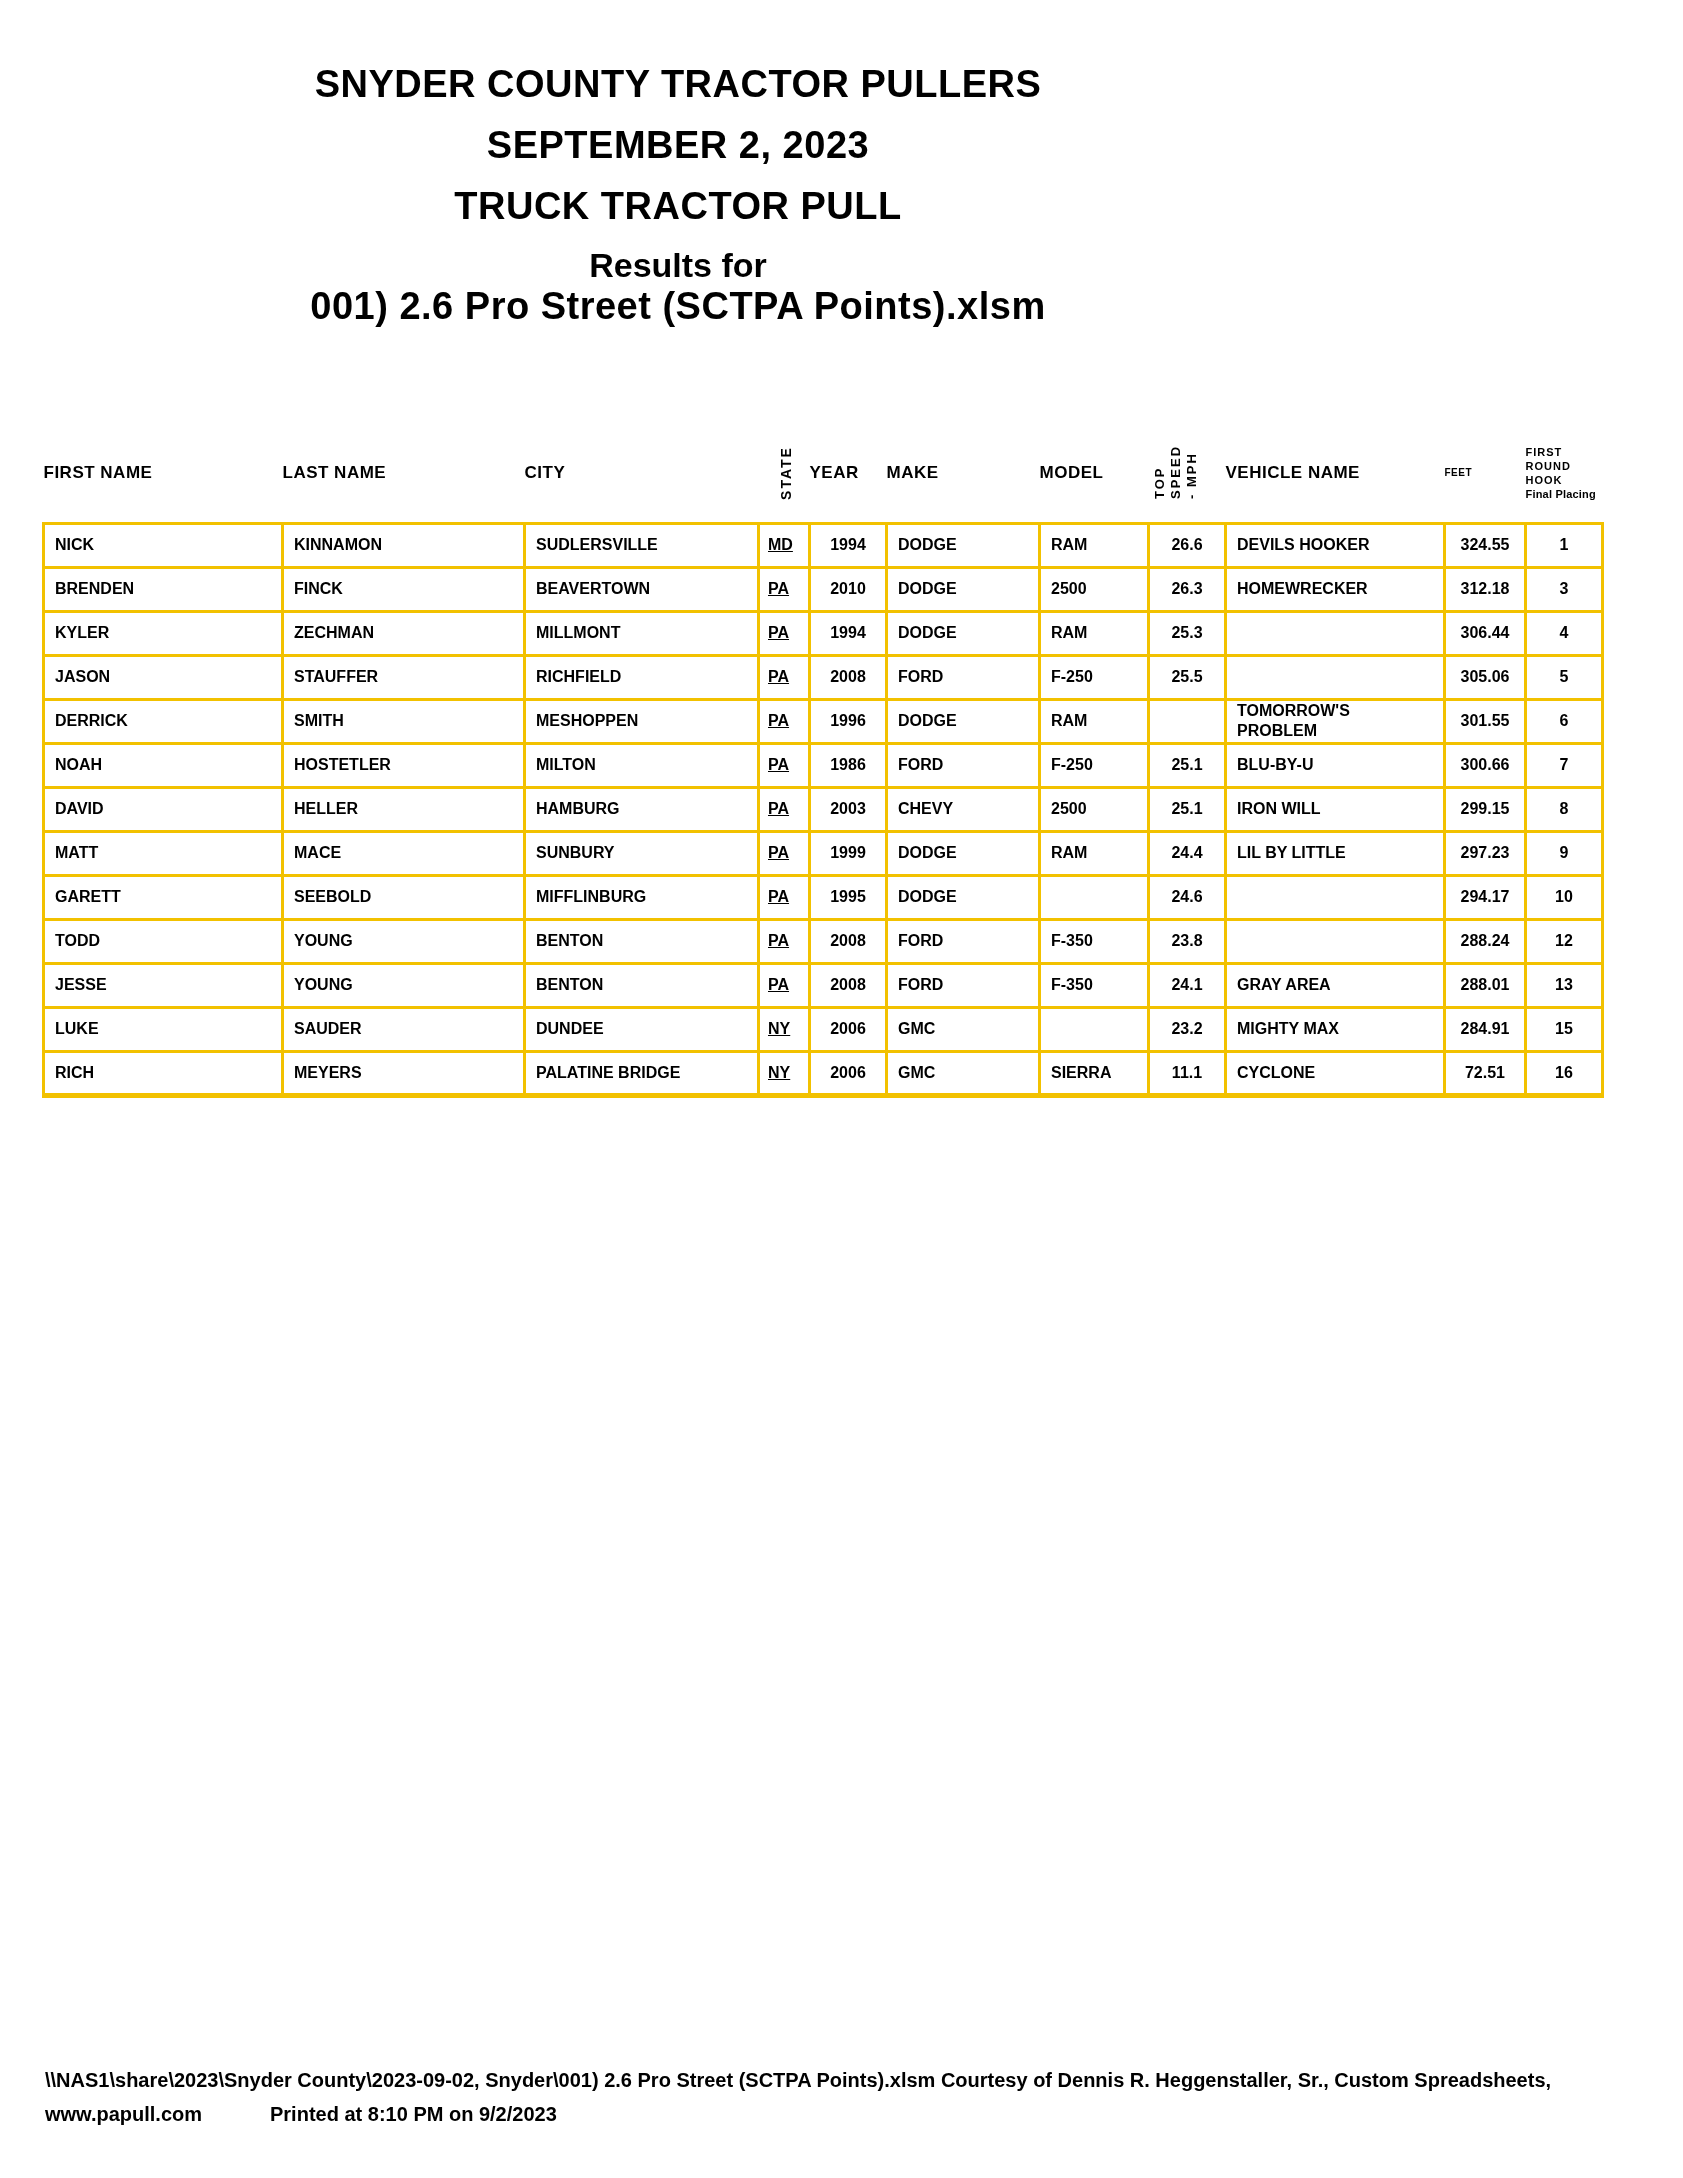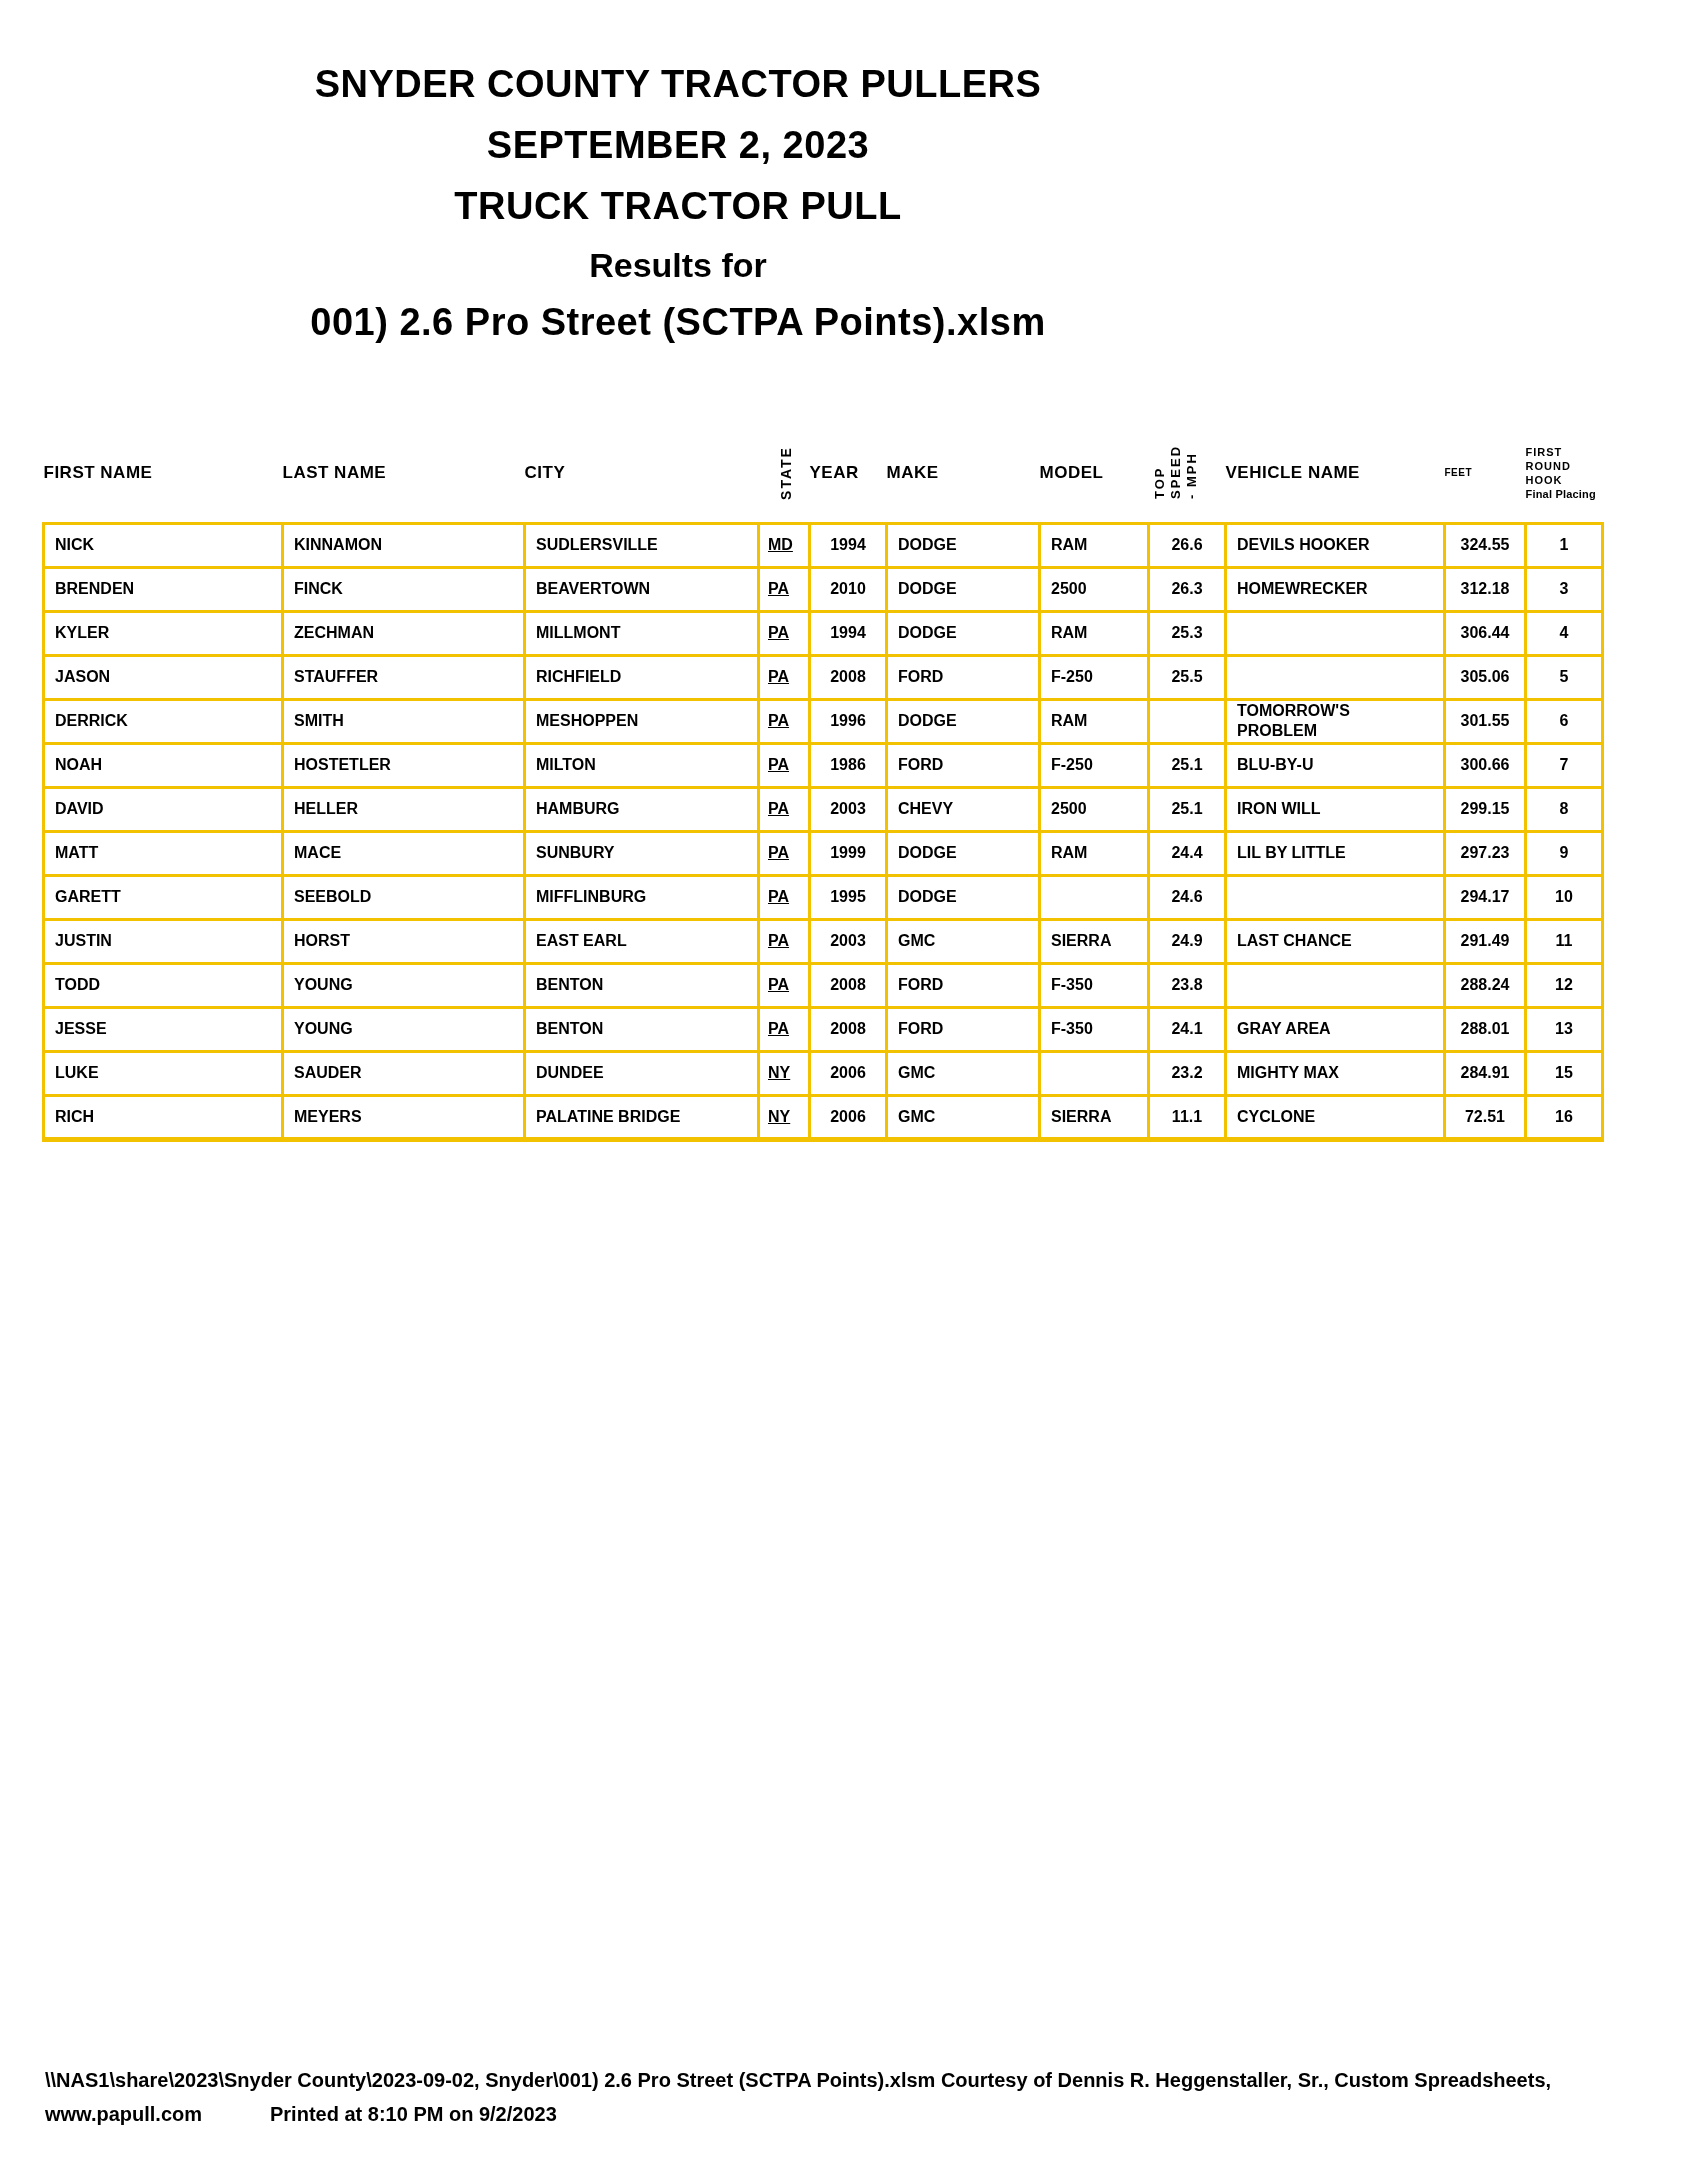--- a/index.html
+++ b/index.html
@@ -24,21 +24,20 @@
   .title-main {
     font-size: 38px;
     font-weight: bold;
     letter-spacing: 0.5px;
     margin-bottom: 18px;
     white-space: nowrap;
   }
   .title-sub {
     font-size: 34px;
     font-weight: bold;
-    margin-bottom: 16px;
     white-space: nowrap;
   }
 
   
   .table-wrap {
     position: absolute;
     top: 424px;
     left: 42px;
   }
   table {
@@ -272,33 +271,20 @@
           <td class="asl">PA</td>
           <td class="ac">1995</td>
           <td class="al">DODGE</td>
           <td class="al"></td>
           <td class="ac">24.6</td>
           <td class="al pre"></td>
           <td class="ac">294.17</td>
           <td class="ac">10</td>
         </tr>
         <tr>
-          <td class="al">JUSTIN</td>
-          <td class="al">HORST</td>
-          <td class="al">EAST EARL</td>
-          <td class="asl">PA</td>
-          <td class="ac">2003</td>
-          <td class="al">GMC</td>
-          <td class="al">SIERRA</td>
-          <td class="ac">24.9</td>
-          <td class="al pre">LAST CHANCE</td>
-          <td class="ac">291.49</td>
-          <td class="ac">11</td>
-        </tr>
-        <tr>
           <td class="al">TODD</td>
           <td class="al">YOUNG</td>
           <td class="al">BENTON</td>
           <td class="asl">PA</td>
           <td class="ac">2008</td>
           <td class="al">FORD</td>
           <td class="al">F-350</td>
           <td class="ac">23.8</td>
           <td class="al pre"></td>
           <td class="ac">288.24</td>

